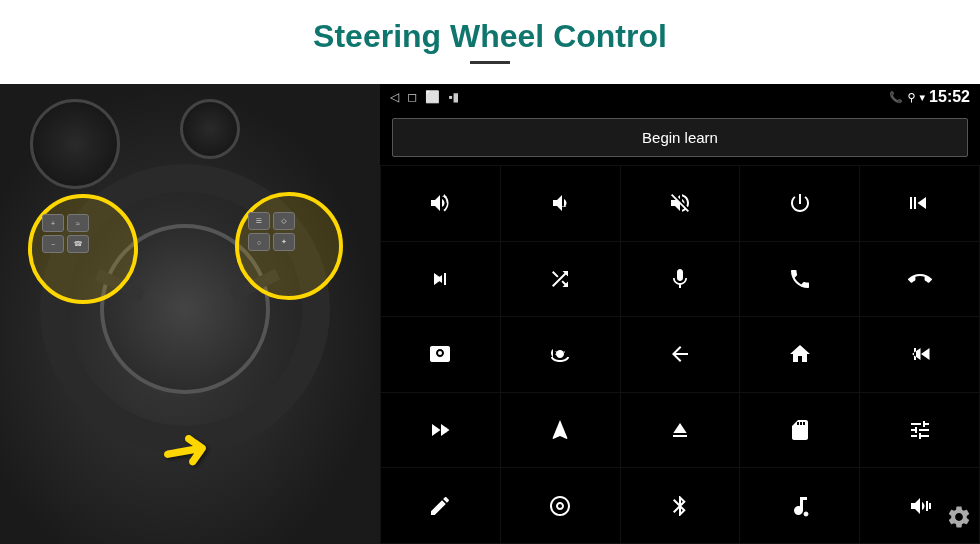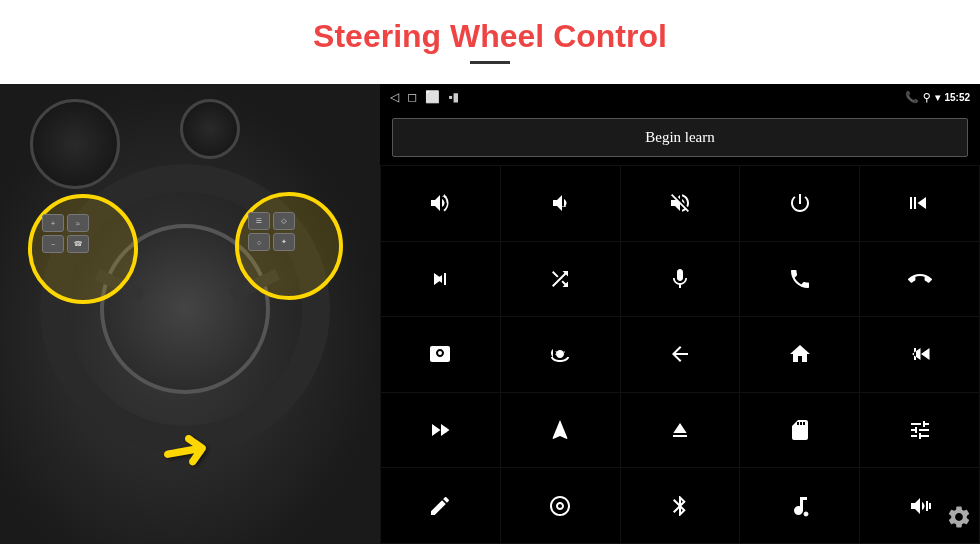--- a/index.html
+++ b/index.html
@@ -21,21 +21,21 @@
 
     .header-section {
       text-align: center;
       padding: 18px 60px 10px;
       width: 100%;
     }
 
     .main-title {
       font-size: 32px;
       font-weight: 900;
-      color: #ef4444;
+      color: #0f766e;
       margin-bottom: 6px;
     }
 
     .title-divider {
       width: 40px;
       height: 3px;
       background: #333;
       margin: 0 auto 10px;
     }
 
@@ -252,21 +252,20 @@
     .begin-learn-btn {
       width: 100%;
       padding: 10px;
       background: #1a1a1a;
       border: 1px solid #555;
       color: #fff;
       font-size: 15px;
       text-align: center;
       cursor: pointer;
       border-radius: 2px;
-      font-family: Liberation Serif, serif;
     }
 
     
     .controls-grid {
       display: grid;
       grid-template-columns: repeat(5, 1fr);
       gap: 1px;
       background: #111;
       flex: 1;
       padding: 1px;
@@ -350,21 +349,21 @@
         <div class="status-left">
           <span class="nav-icon">◁</span>
           <span class="nav-icon">◻</span>
           <span class="nav-icon">⬜</span>
           <span class="nav-icon">▪▮</span>
         </div>
         <div class="status-right">
           <span>📞</span>
           <span>⚲</span>
           <span>▾</span>
-          <span style="font-weight:bold;font-size:10px;text-align:right;">15:52</span>
+          <span style="font-weight:bold;font-size:16px;text-align:right;">15:52</span>
         </div>
       </div>
 
       <div class="begin-learn-container">
         <button class="begin-learn-btn">Begin learn</button>
       </div>
 
       <div class="controls-grid">
 
         <div class="ctrl-btn">

